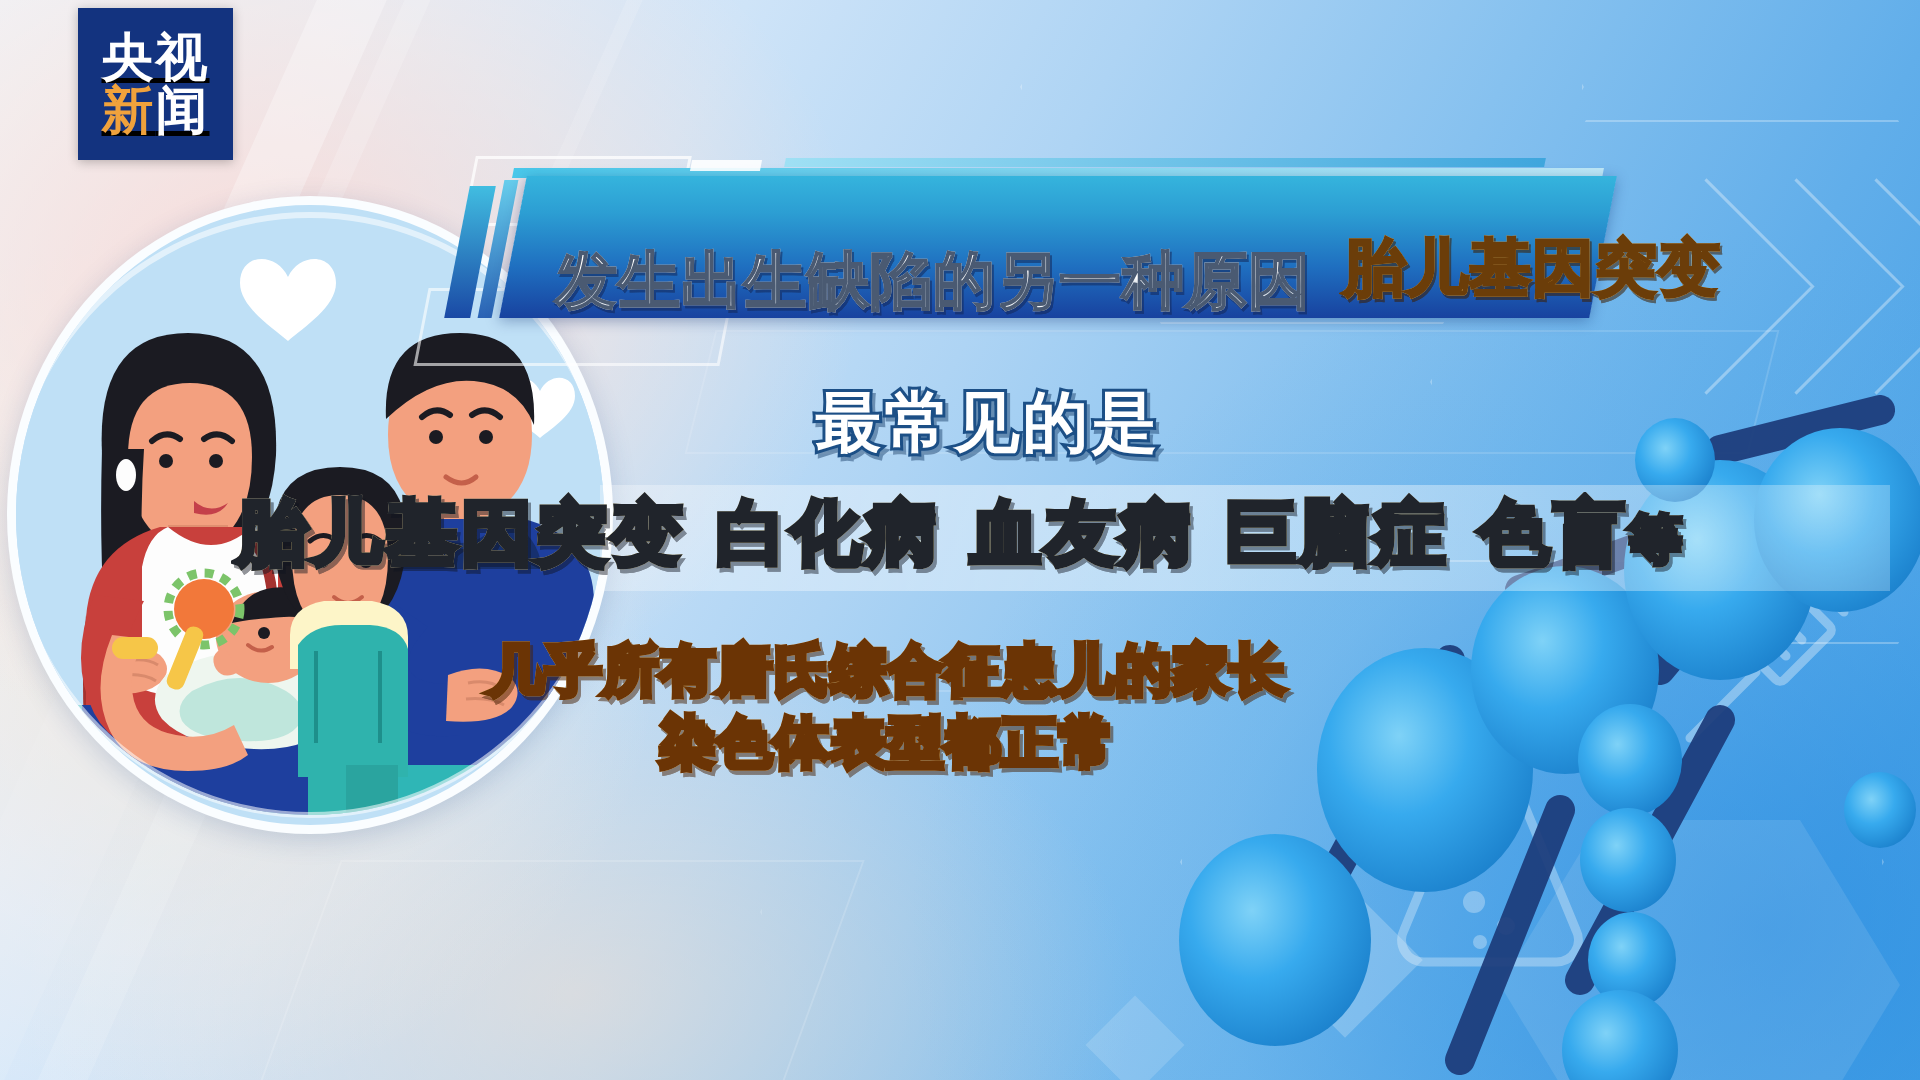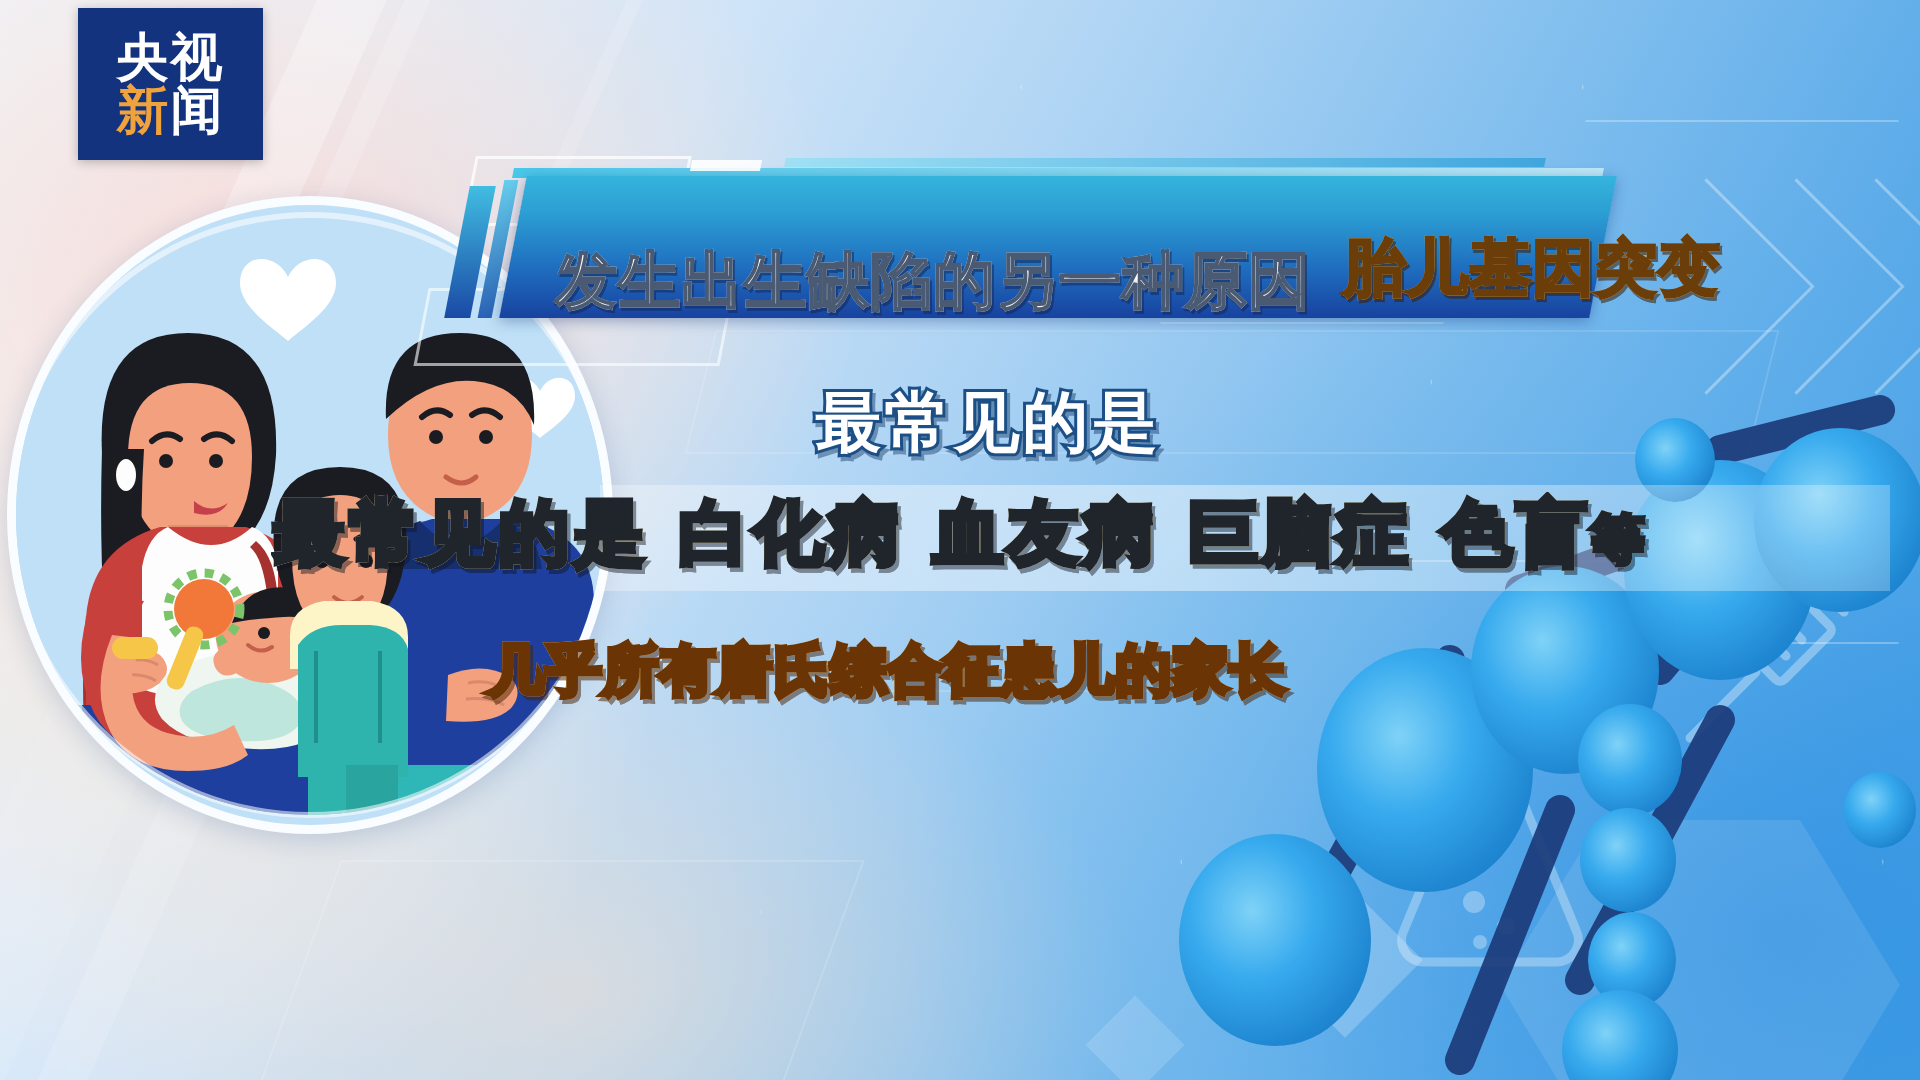--- a/index.html
+++ b/index.html
@@ -41,24 +41,25 @@
   .softheart{
     position:absolute;background:rgba(255,255,255,.22);
     transform:rotate(-45deg);
   }
   .softheart::before,.softheart::after{
     content:"";position:absolute;background:rgba(255,255,255,.22);border-radius:50%;
   }
 
   
   #logo{
-    position:absolute;left:78px;top:8px;width:185px;height:152px;
+    position:absolute;left:78px;top:8px;width:155px;height:152px;
     background:#13337f;display:flex;flex-direction:column;
     align-items:center;justify-content:center;
     box-shadow:0 2px 10px rgba(0,0,0,.25);
+    text-decoration:underline;
   }
   #logo .lrow{
     font-family:"DejaVu Sans","Liberation Sans",sans-serif;
     font-weight:bold;font-size:52px;line-height:1.02;letter-spacing:2px;
     white-space:nowrap;
   }
   #logo .l1{color:#ffffff;}
   #logo .l2 .c1{color:#f0a23c;}
   #logo .l2 .c2{color:#ffffff;}
 
@@ -383,20 +384,21 @@
       <span class="t-accent">胎儿基因突变</span>
     </div>
   </div>
 
   <div id="line-common">
     <span class="l-common">最常见的是</span>
   </div>
 
   <div id="list-band"></div>
   <div id="line-list">
-    <span class="l-list"><span>最常见的是 白化病 血友病 巨脑症 色盲</span><span class="small">等</span></span>
+    <span class="l-list"><span>胎儿基因突变 白化病 血友病 巨脑症 色盲</span><span class="small">等</span></span>
   </div>
 
   <div id="line-note">
     <span class="l-note">几乎所有唐氏综合征患儿的家长</span>
+    <span class="l-note">染色体表型都正常</span>
   </div>
 
 </div>
 
 </body></html>

